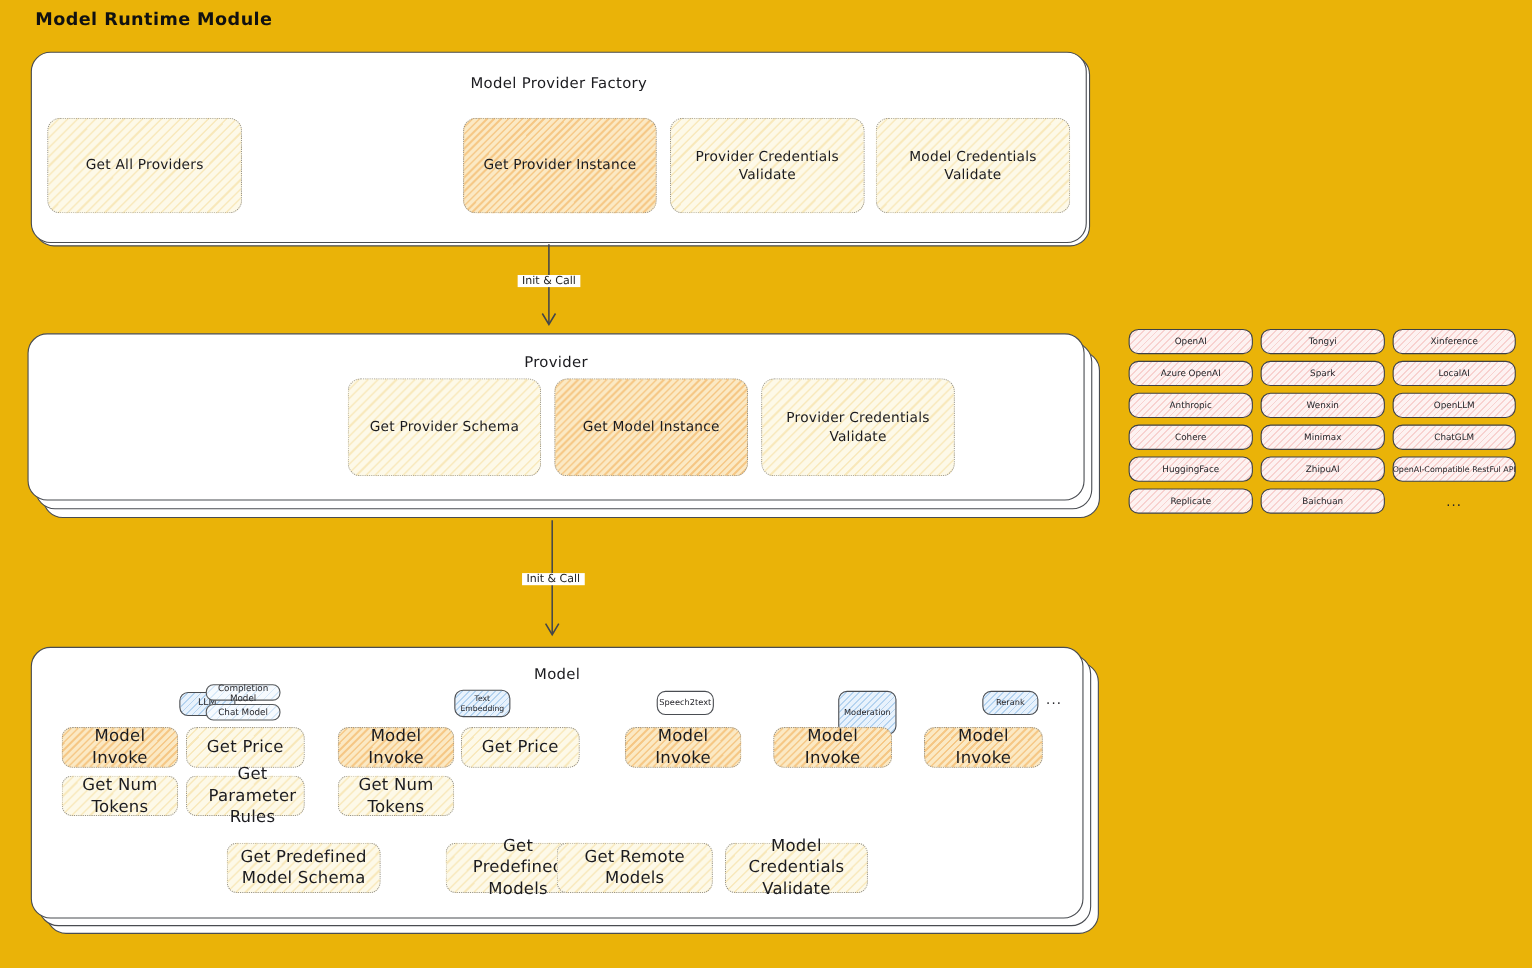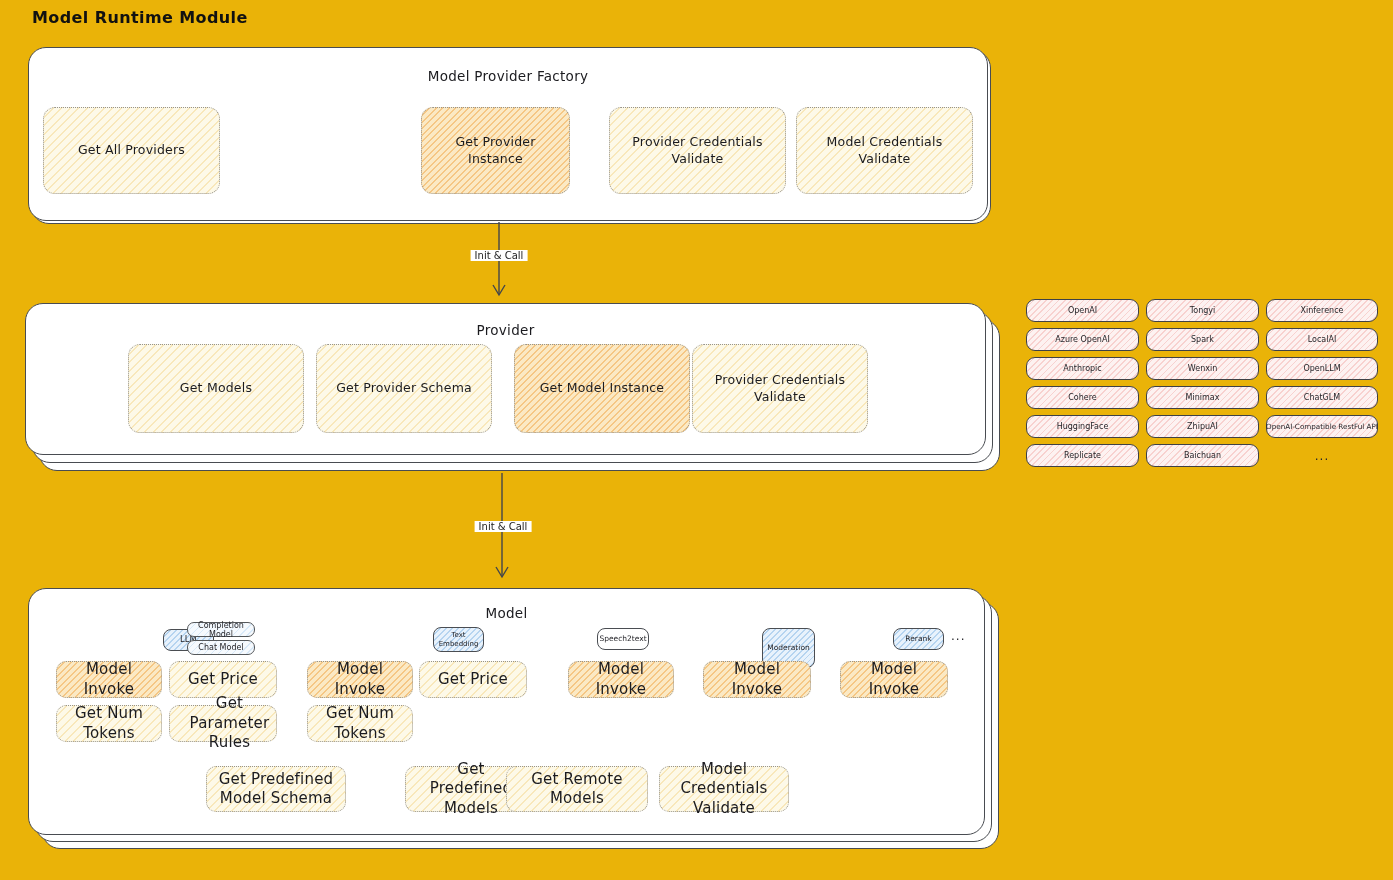--- a/index.html
+++ b/index.html
@@ -86,38 +86,37 @@
 <body>
 
 <div class="canvas">
 
   <div class="page-title">Model Runtime Module</div>
 
   <div class="card" style="left:31px;top:50px;width:958px;height:172px;"></div>
   <div class="card" style="left:28px;top:47px;width:958px;height:172px;">
     <div class="card-title" style="top:20px;">Model Provider Factory</div>
     <div class="btn hatch-yellow" style="left:14px;top:59px;width:177px;height:87px;">Get All Providers</div>
-    <div class="btn hatch-orange" style="left:392px;top:59px;width:149px;height:87px;">Get Provider Instance</div>
+    <div class="btn hatch-orange" style="left:392px;top:59px;width:176px;height:87px;">Get Provider Instance</div>
     <div class="btn hatch-yellow" style="left:580px;top:59px;width:177px;height:87px;">Provider Credentials Validate</div>
     <div class="btn hatch-yellow" style="left:767px;top:59px;width:177px;height:87px;">Model Credentials Validate</div>
   </div>
 
   <svg class="arrow" style="left:490px;top:222px;" width="18" height="76">
     <line x1="9" y1="0" x2="9" y2="72" stroke="#43464a" stroke-width="1.4"></line>
     <polyline points="3,63 9,73 15,63" stroke="#43464a" stroke-width="1.4" fill="none"></polyline>
   </svg>
   <div class="arrow-label" style="left:499px;top:250px;">Init &amp; Call</div>
 
   <div class="card" style="left:39px;top:319px;width:959px;height:150px;"></div>
   <div class="card" style="left:32px;top:311px;width:959px;height:150px;"></div>
   <div class="card" style="left:25px;top:303px;width:959px;height:150px;">
     <div class="card-title" style="top:18px;">Provider</div>
-    <div class="btn hatch-yellow" style="left:102px;top:40px;width:176px;height:89px;">Get Models</div>
     <div class="btn hatch-yellow" style="left:290px;top:40px;width:176px;height:89px;">Get Provider Schema</div>
-    <div class="btn hatch-orange" style="left:488px;top:40px;width:176px;height:89px;">Get Model Instance</div>
+    <div class="btn hatch-orange" style="left:478px;top:40px;width:176px;height:89px;">Get Model Instance</div>
     <div class="btn hatch-yellow" style="left:666px;top:40px;width:176px;height:89px;">Provider Credentials Validate</div>
   </div>
 
   <div class="providers-grid">
     <div class="pill hatch-pink">OpenAI</div>
     <div class="pill hatch-pink">Tongyi</div>
     <div class="pill hatch-pink">Xinference</div>
     <div class="pill hatch-pink">Azure OpenAI</div>
     <div class="pill hatch-pink">Spark</div>
     <div class="pill hatch-pink">LocalAI</div>
@@ -147,21 +146,21 @@
     <div class="card-title" style="top:16px;">Model</div>
 
     <div class="pill-blue hatch-blue" style="left:102px;top:40px;width:51px;height:22px;">LLM</div>
     <div class="pill-sm hatch-blue-light" style="left:158px;top:33px;width:68px;height:15px;">Completion Model</div>
     <div class="pill-sm hatch-blue-light" style="left:158px;top:51px;width:68px;height:15px;">Chat Model</div>
     <div class="btn small hatch-orange" style="left:27px;top:72px;width:106px;height:37px;">Model Invoke</div>
     <div class="btn small hatch-yellow" style="left:140px;top:72px;width:108px;height:37px;">Get Price</div>
     <div class="btn small hatch-yellow" style="left:27px;top:116px;width:106px;height:37px;">Get Num Tokens</div>
     <div class="btn small hatch-yellow" style="left:140px;top:116px;width:108px;height:37px;padding-left:21px;">Get Parameter Rules</div>
 
-    <div class="pill-blue tiny hatch-blue" style="left:372px;top:38px;width:51px;height:25px;">Text Embedding</div>
+    <div class="pill-blue tiny hatch-blue" style="left:352px;top:38px;width:51px;height:25px;">Text Embedding</div>
     <div class="btn small hatch-orange" style="left:278px;top:72px;width:106px;height:37px;">Model Invoke</div>
     <div class="btn small hatch-yellow" style="left:390px;top:72px;width:108px;height:37px;">Get Price</div>
     <div class="btn small hatch-yellow" style="left:278px;top:116px;width:106px;height:37px;">Get Num Tokens</div>
 
     <div class="pill-blue" style="left:568px;top:39px;width:52px;height:22px;font-size:7.5px;">Speech2text</div>
     <div class="btn small hatch-orange" style="left:539px;top:72px;width:106px;height:37px;">Model Invoke</div>
 
     <div class="pill-blue hatch-blue" style="left:701px;top:39px;width:53px;height:40px;font-size:7.5px;">Moderation</div>
     <div class="btn small hatch-orange" style="left:674px;top:72px;width:108px;height:37px;">Model Invoke</div>
 

